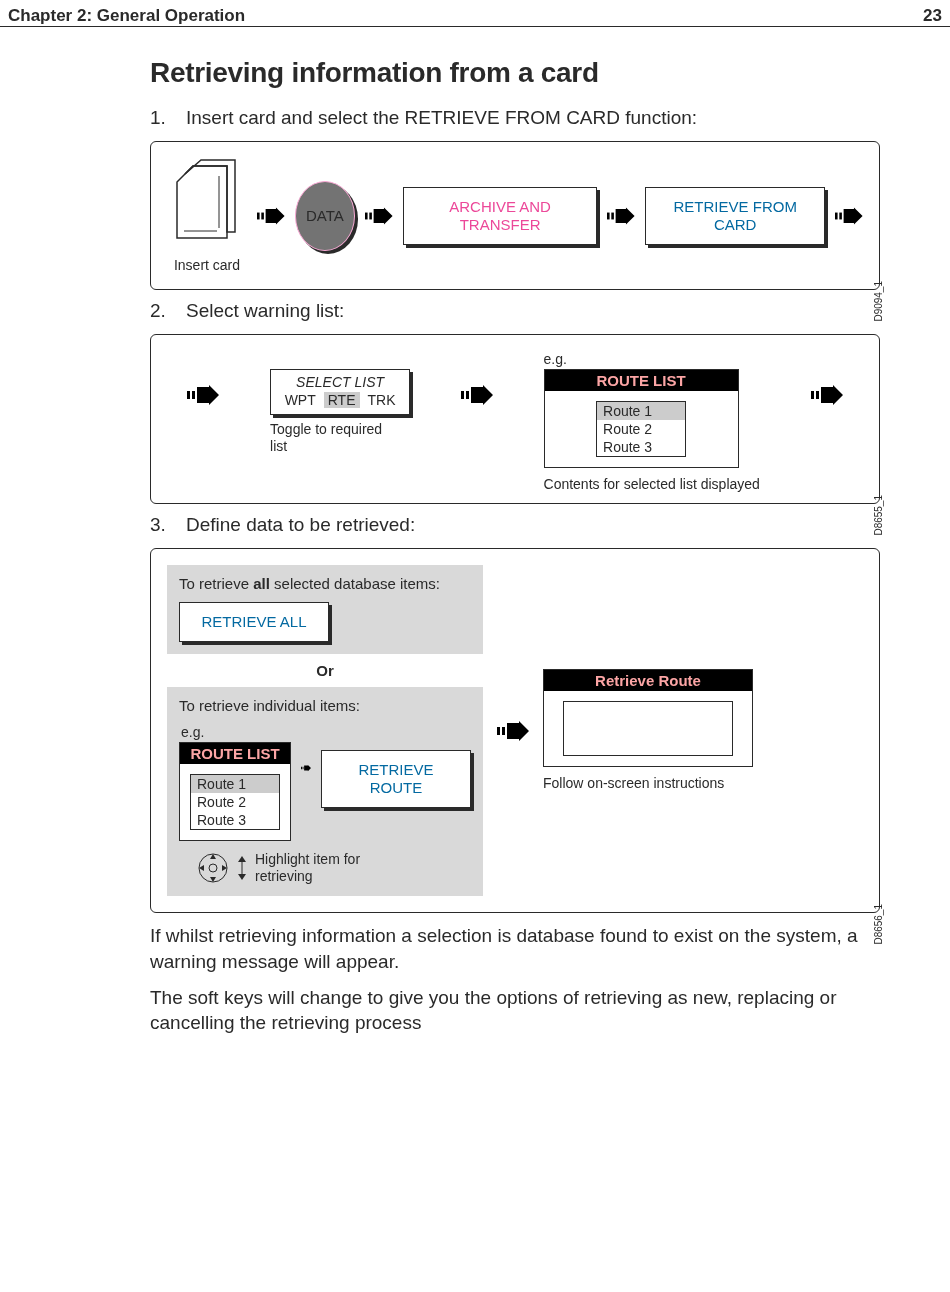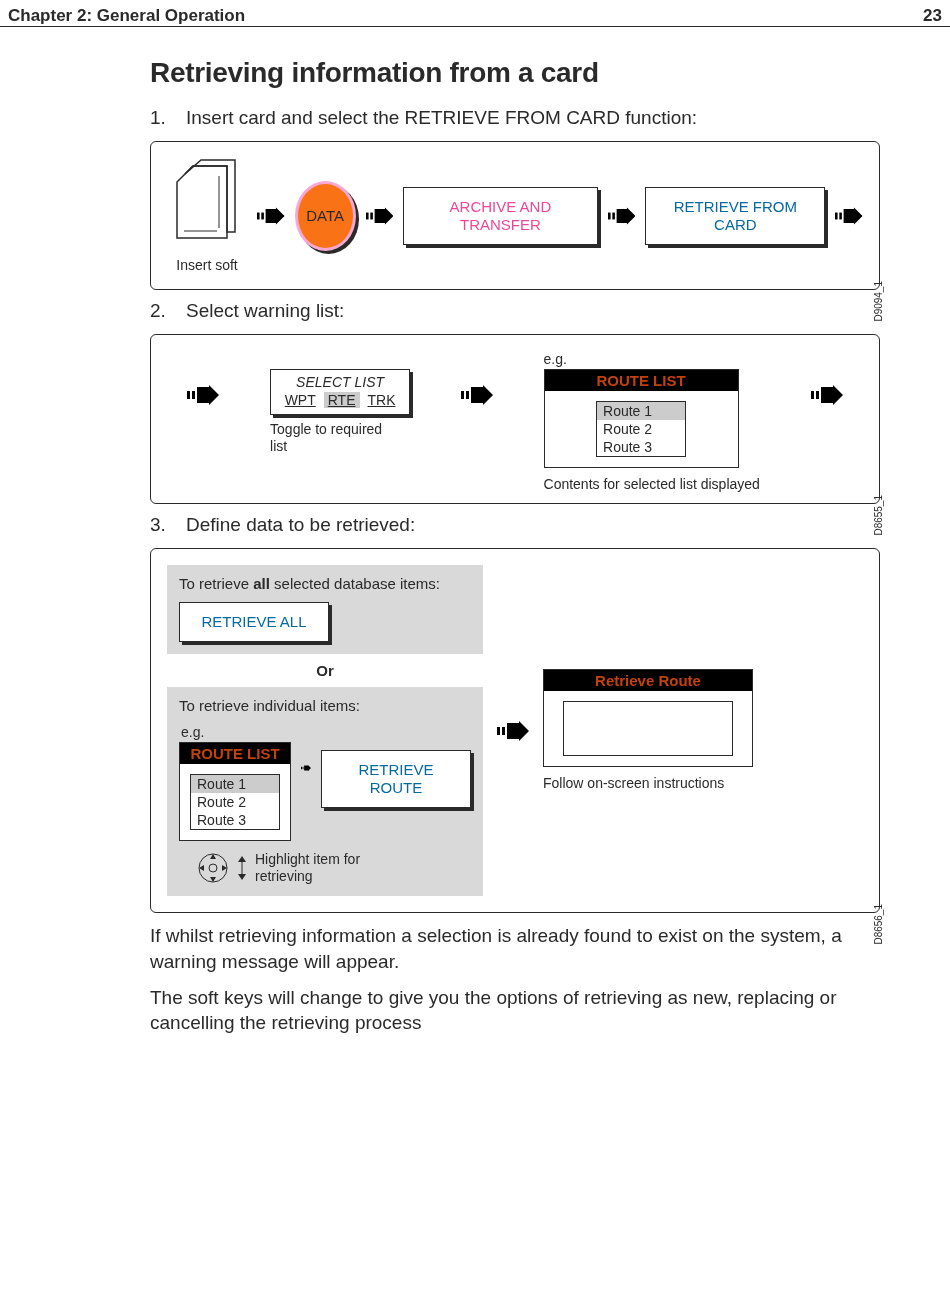--- a/index.html
+++ b/index.html
@@ -64,25 +64,25 @@
   .arrow svg { width: 100%; height: 100%; display: block; }
   .card-icon {
     width: 80px; height: 95px;
     position: relative;
   }
   .card-icon svg { width: 100%; height: 100%; }
   .insert-label { font-size: 14px; margin-top: 4px; }
   .circle-btn {
     width: 70px; height: 70px;
     border-radius: 50%;
-    border: 3px solid #f9a8d4;
+    border: 1px solid #f9a8d4;
     display: flex; align-items: center; justify-content: center;
     font-size: 15px;
     box-shadow: 3px 3px 0 #2a2a2a;
-    background: #f97316;
+    background: #737373;
   }
   .soft-btn {
     border: 1px solid #2a2a2a;
     background: #fff;
     box-shadow: 3px 3px 0 #2a2a2a;
     padding: 10px 16px;
     text-align: center;
     font-size: 15px;
     line-height: 1.2;
     color: #ec4899;
@@ -92,31 +92,31 @@
   .caption { font-size: 14px; margin-top: 6px; line-height: 1.2; }
   .select-list-box {
     border: 1px solid #2a2a2a;
     background: #fff;
     box-shadow: 3px 3px 0 #2a2a2a;
     padding: 4px 8px 6px 8px;
     width: 140px;
     text-align: center;
   }
   .select-list-box .sl-title { font-size: 14px; margin-bottom: 2px; font-style: italic; }
-  .tabs { display: flex; justify-content: center; gap: 4px; font-size: 14px; text-decoration: underline; }
+  .tabs { display: flex; justify-content: center; gap: 4px; font-size: 14px; }
   .tabs .tab { padding: 0 4px; }
   .tabs .tab.active { background: #ccc; }
   .screen-box {
     border: 1px solid #2a2a2a;
     width: 195px;
     position: relative;
     background: #fff;
   }
   .screen-title {
-    background: #000; color: #c2410c;
+    background: #000; color: #fca5a5;
     font-weight: 700; text-align: center;
     padding: 2px 0; font-size: 15px;
   }
   .screen-body {
     padding: 10px;
     min-height: 70px;
     display: flex; justify-content: center;
   }
   .inner-list {
     border: 1px solid #2a2a2a;
@@ -169,21 +169,21 @@
     <div class="row" style="justify-content: space-between;">
       <div class="col">
         <div class="card-icon">
           <svg viewBox="0 0 80 95">
             <polygon points="26,8 60,8 60,80 10,80 10,24" fill="none" stroke="#2a2a2a" stroke-width="1.5"></polygon>
             <polygon points="34,2 68,2 68,74 60,74 60,8 26,8 18,16" fill="none" stroke="#2a2a2a" stroke-width="1.5"></polygon>
             <line x1="52" y1="18" x2="52" y2="70" stroke="#2a2a2a" stroke-width="1"></line>
             <line x1="17" y1="73" x2="50" y2="73" stroke="#2a2a2a" stroke-width="1"></line>
           </svg>
         </div>
-        <div class="insert-label">Insert soft</div>
+        <div class="insert-label">Insert card</div>
       </div>
       <span class="arrow">
           <svg viewBox="0 0 32 20">
             <rect x="0" y="6" width="3" height="8" fill="#000"></rect>
             <rect x="5" y="6" width="3" height="8" fill="#000"></rect>
             <polygon points="10,2 22,2 22,0 32,10 22,20 22,18 10,18" fill="#000"></polygon>
           </svg>
         </span>
       <div class="circle-btn">
           <span>DATA</span>
@@ -347,15 +347,15 @@
           <div class="screen-body" style="min-height:65px;">
             <div style="border:1px solid #2a2a2a; width:170px; height:55px;"></div>
           </div>
         </div>
         <div class="caption" style="margin-top:8px;">Follow on-screen instructions</div>
       </div>
     </div>
     <span class="figref">D8656_1</span>
   </div>
 
-  <p class="body-text">If whilst retrieving information a selection is already found to exist on the system, a warning message will appear.</p>
+  <p class="body-text">If whilst retrieving information a selection is database found to exist on the system, a warning message will appear.</p>
   <p class="body-text">The soft keys will change to give you the options of retrieving as new, replacing or cancelling the retrieving process</p>
 </div>
 
 </body></html>

